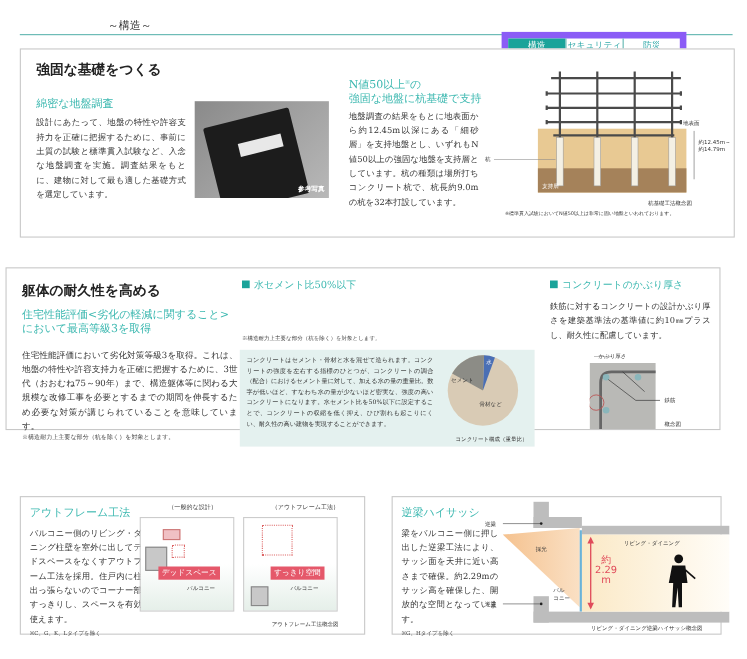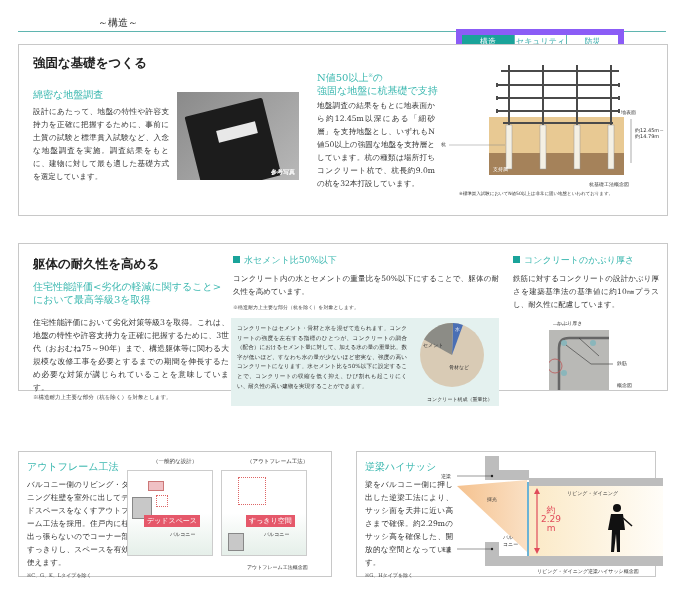--- a/index.html
+++ b/index.html
@@ -81,30 +81,29 @@
     <div class="cap" style="left:-8px;top:86px">杭</div>
     <div class="cap" style="left:172px;top:54px">地表面</div>
     <div class="cap" style="left:186px;top:72px;white-space:pre;line-height:6px">約12.45m～
 約14.79m</div>
     <div class="cap" style="left:44px;top:111px;color:#fff">支持層</div>
     <div class="cap" style="left:140px;top:126px">杭基礎工法概念図</div>
     <div class="cap" style="left:10px;top:136px;font-size:4.5px">※標準貫入試験においてN値50以上は非常に固い地盤といわれております。</div>
   </div>
 </div>
 
-<div class="box" style="left:18px;top:243px;width:650px;height:148px;">
+<div class="box" style="left:5px;top:243px;width:650px;height:148px;">
   <div class="h2" style="left:14px;top:12px;">躯体の耐久性を高める</div>
   <div class="h3" style="left:14px;top:36px;width:196px;">住宅性能評価&lt;劣化の軽減に関すること&gt;において最高等級3を取得</div>
   <div class="p" style="left:14px;top:72px;width:196px;font-size:7.8px">住宅性能評価において劣化対策等級3を取得。これは、地盤の特性や許容支持力を正確に把握するために、3世代（おおむね75～90年）まで、構造躯体等に関わる大規模な改修工事を必要とするまでの期間を伸長するため必要な対策が講じられていることを意味しています。</div>
   <div class="note" style="left:14px;top:150px;">※構造耐力上主要な部分（杭を除く）を対象とします。</div>
 
   <div class="h3" style="left:214px;top:10px;font-size:9px">
     <span class="sq"></span><span>水セメント比50%以下</span>
   </div>
-  <div class="p" style="left:214px;top:28px;width:266px;font-size:7.5px">コンクリート内の水とセメントの重量比を50%以下にすることで、躯体の耐久性を高めています。</div>
   <div class="note" style="left:214px;top:60px;font-size:5px">※構造耐力上主要な部分（杭を除く）を対象とします。</div>
 
   <div style="position:absolute;left:212px;top:74px;width:268px;height:88px;background:#e4f1ef;">
     <div class="p" style="left:6px;top:6px;width:170px;font-size:5.6px;line-height:9.6px">コンクリートはセメント・骨材と水を混ぜて造られます。コンクリートの強度を左右する指標のひとつが、コンクリートの調合（配合）におけるセメント量に対して、加える水の量の重量比。数字が低いほど、すなわち水の量が少ないほど密実な、強度の高いコンクリートになります。水セメント比を50%以下に設定することで、コンクリートの収縮を低く抑え、ひび割れも起こりにくい、耐久性の高い建物を実現することができます。</div>
     <svg width="70" height="70" viewBox="-35 -35 70 70" style="position:absolute;left:186px;top:2px">
       <circle r="32" fill="#d9cbb5"></circle>
       <path d="M0 0 L-10 -30.4 A32 32 0 0 1 -0 -32 Z" fill="#4a6fb5" transform="rotate(20)"></path>
       <path d="M0 0 L-31.6 -5 A32 32 0 0 1 -10 -30.4 Z" fill="#8c8c86" transform="rotate(20)"></path>
     </svg>
     <div class="cap" style="left:218px;top:46px">骨材など</div>

